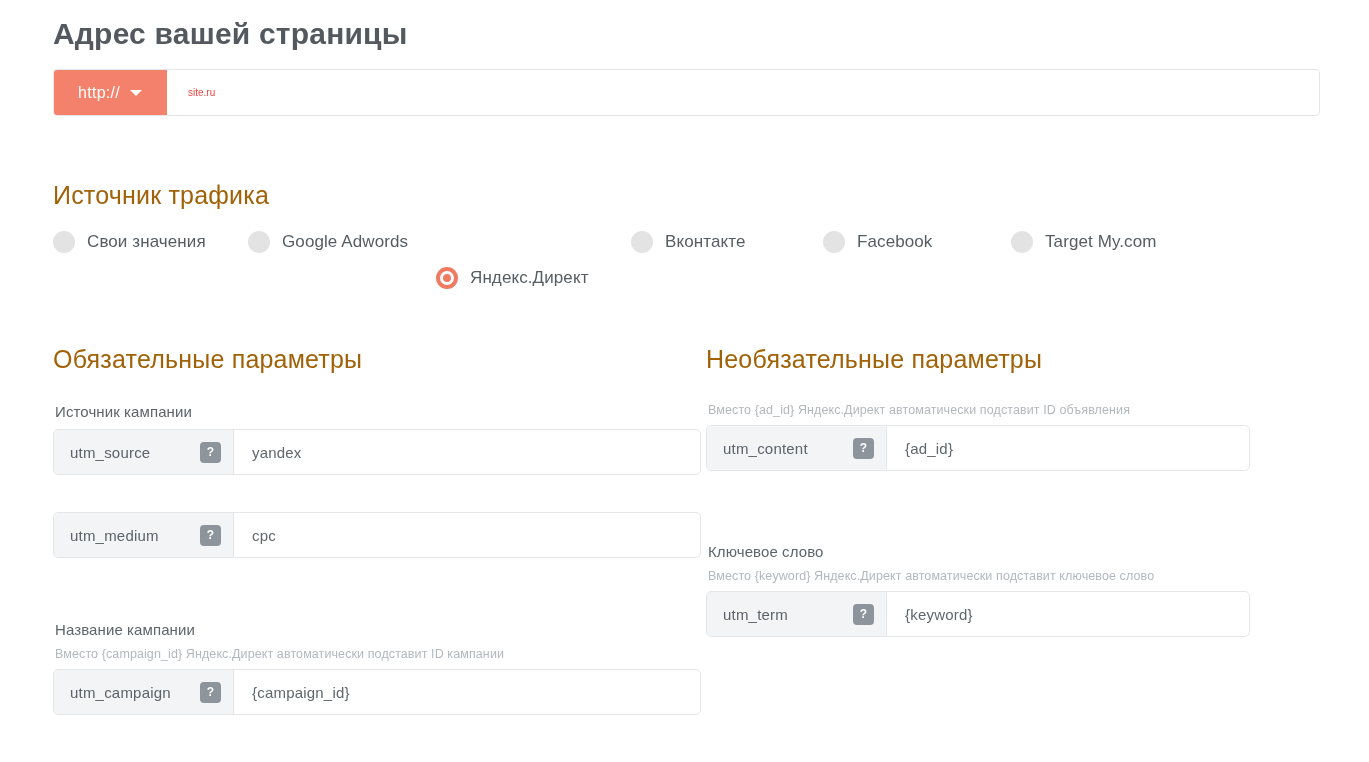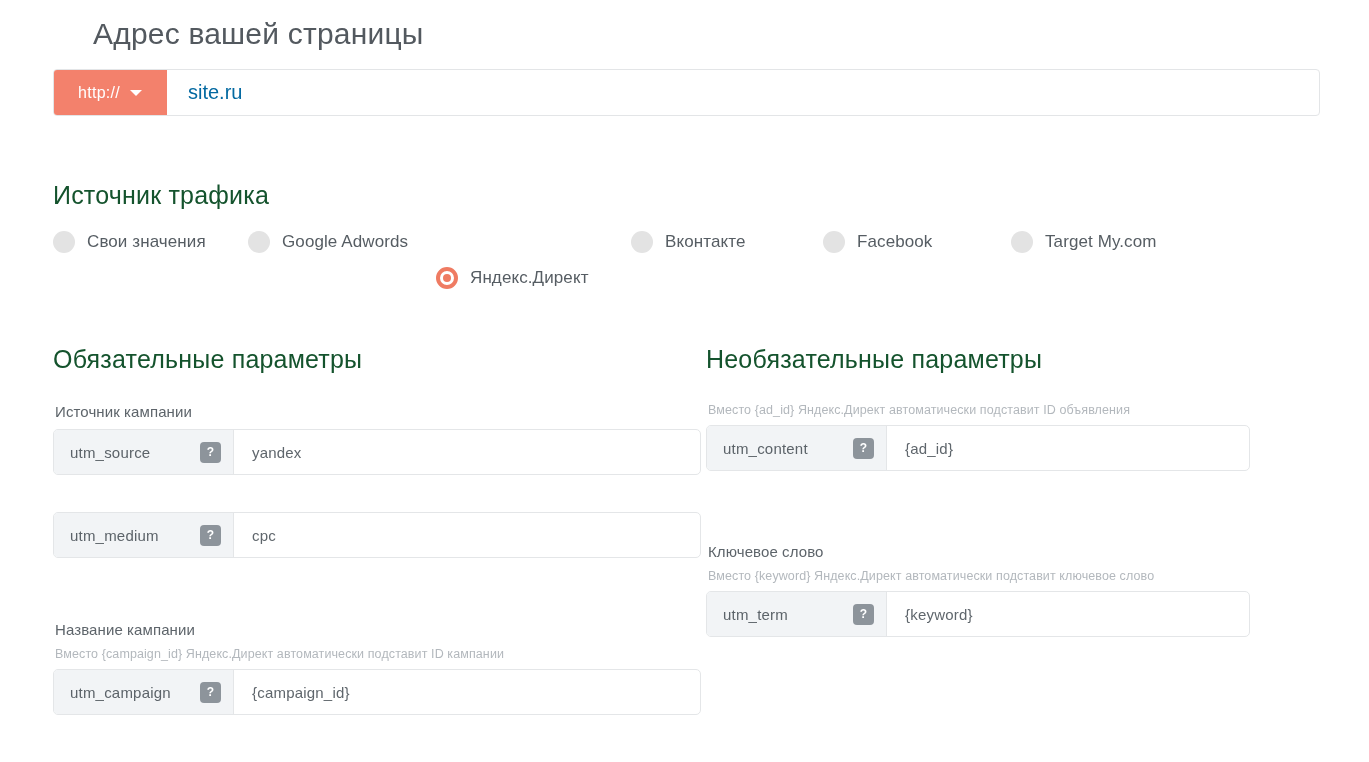--- a/index.html
+++ b/index.html
@@ -20,32 +20,31 @@
   .page {
     position: relative;
     width: 1369px;
     height: 762px;
   }
 
   
   .h1 {
     position: absolute;
     font-size: 30px;
-    font-weight: 400;
+    font-weight: 700;
     letter-spacing: 0.2px;
     color: #53595f;
     white-space: nowrap;
-    margin-left: 40px;
   }
   .h2 {
     position: absolute;
     font-size: 25px;
     font-weight: 300;
     letter-spacing: 0.2px;
-    color: #14532d;
+    color: #a16207;
     white-space: nowrap;
   }
 
   
   .url-row {
     position: absolute;
     left: 53px;
     top: 69px;
     width: 1267px;
     height: 47px;
@@ -81,22 +80,22 @@
     border-right: 6px solid transparent;
     border-top: 6px solid #ffffff;
     display: block;
   }
   .url-input {
     flex: 1 1 auto;
     border: 0;
     outline: none;
     background: transparent;
     font-family: inherit;
-    font-size: 20px;
-    color: #0369a1;
+    font-size: 10px;
+    color: #ef4444;
     padding: 0 0 0 21px;
   }
 
   
   .radio-row {
     position: absolute;
     left: 53px;
     top: 231px;
     width: 1250px;
     height: 34px;

